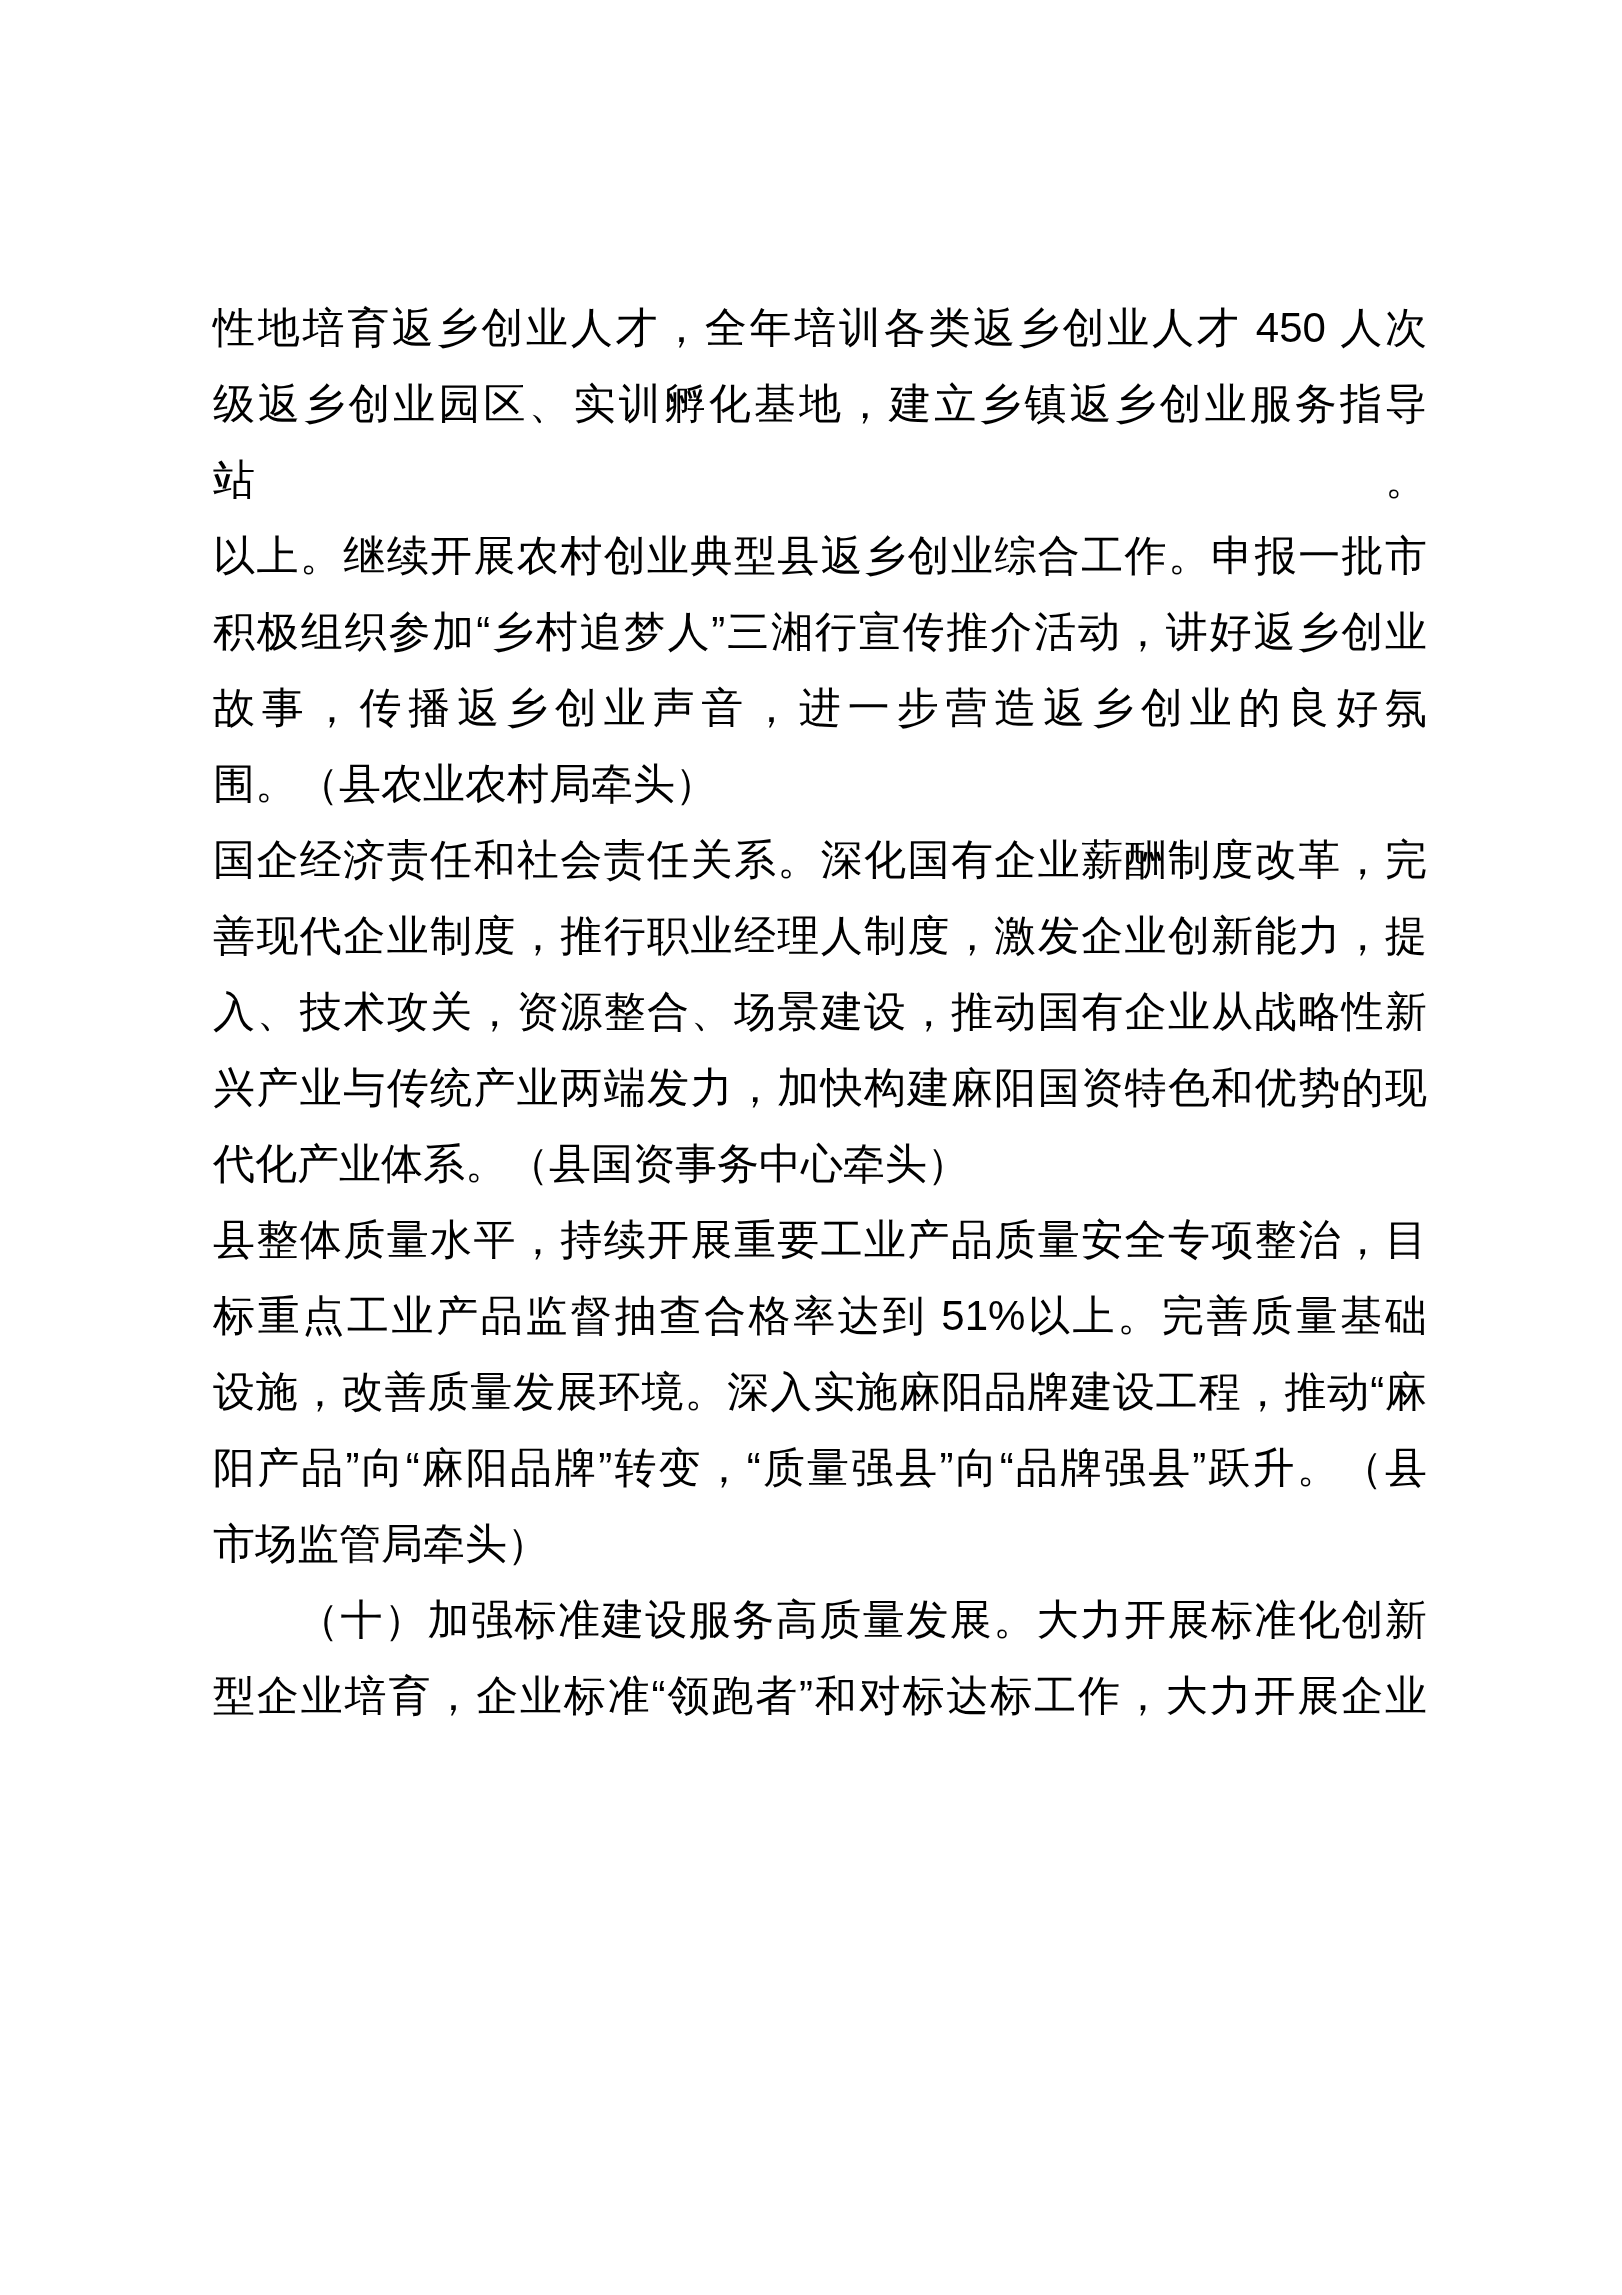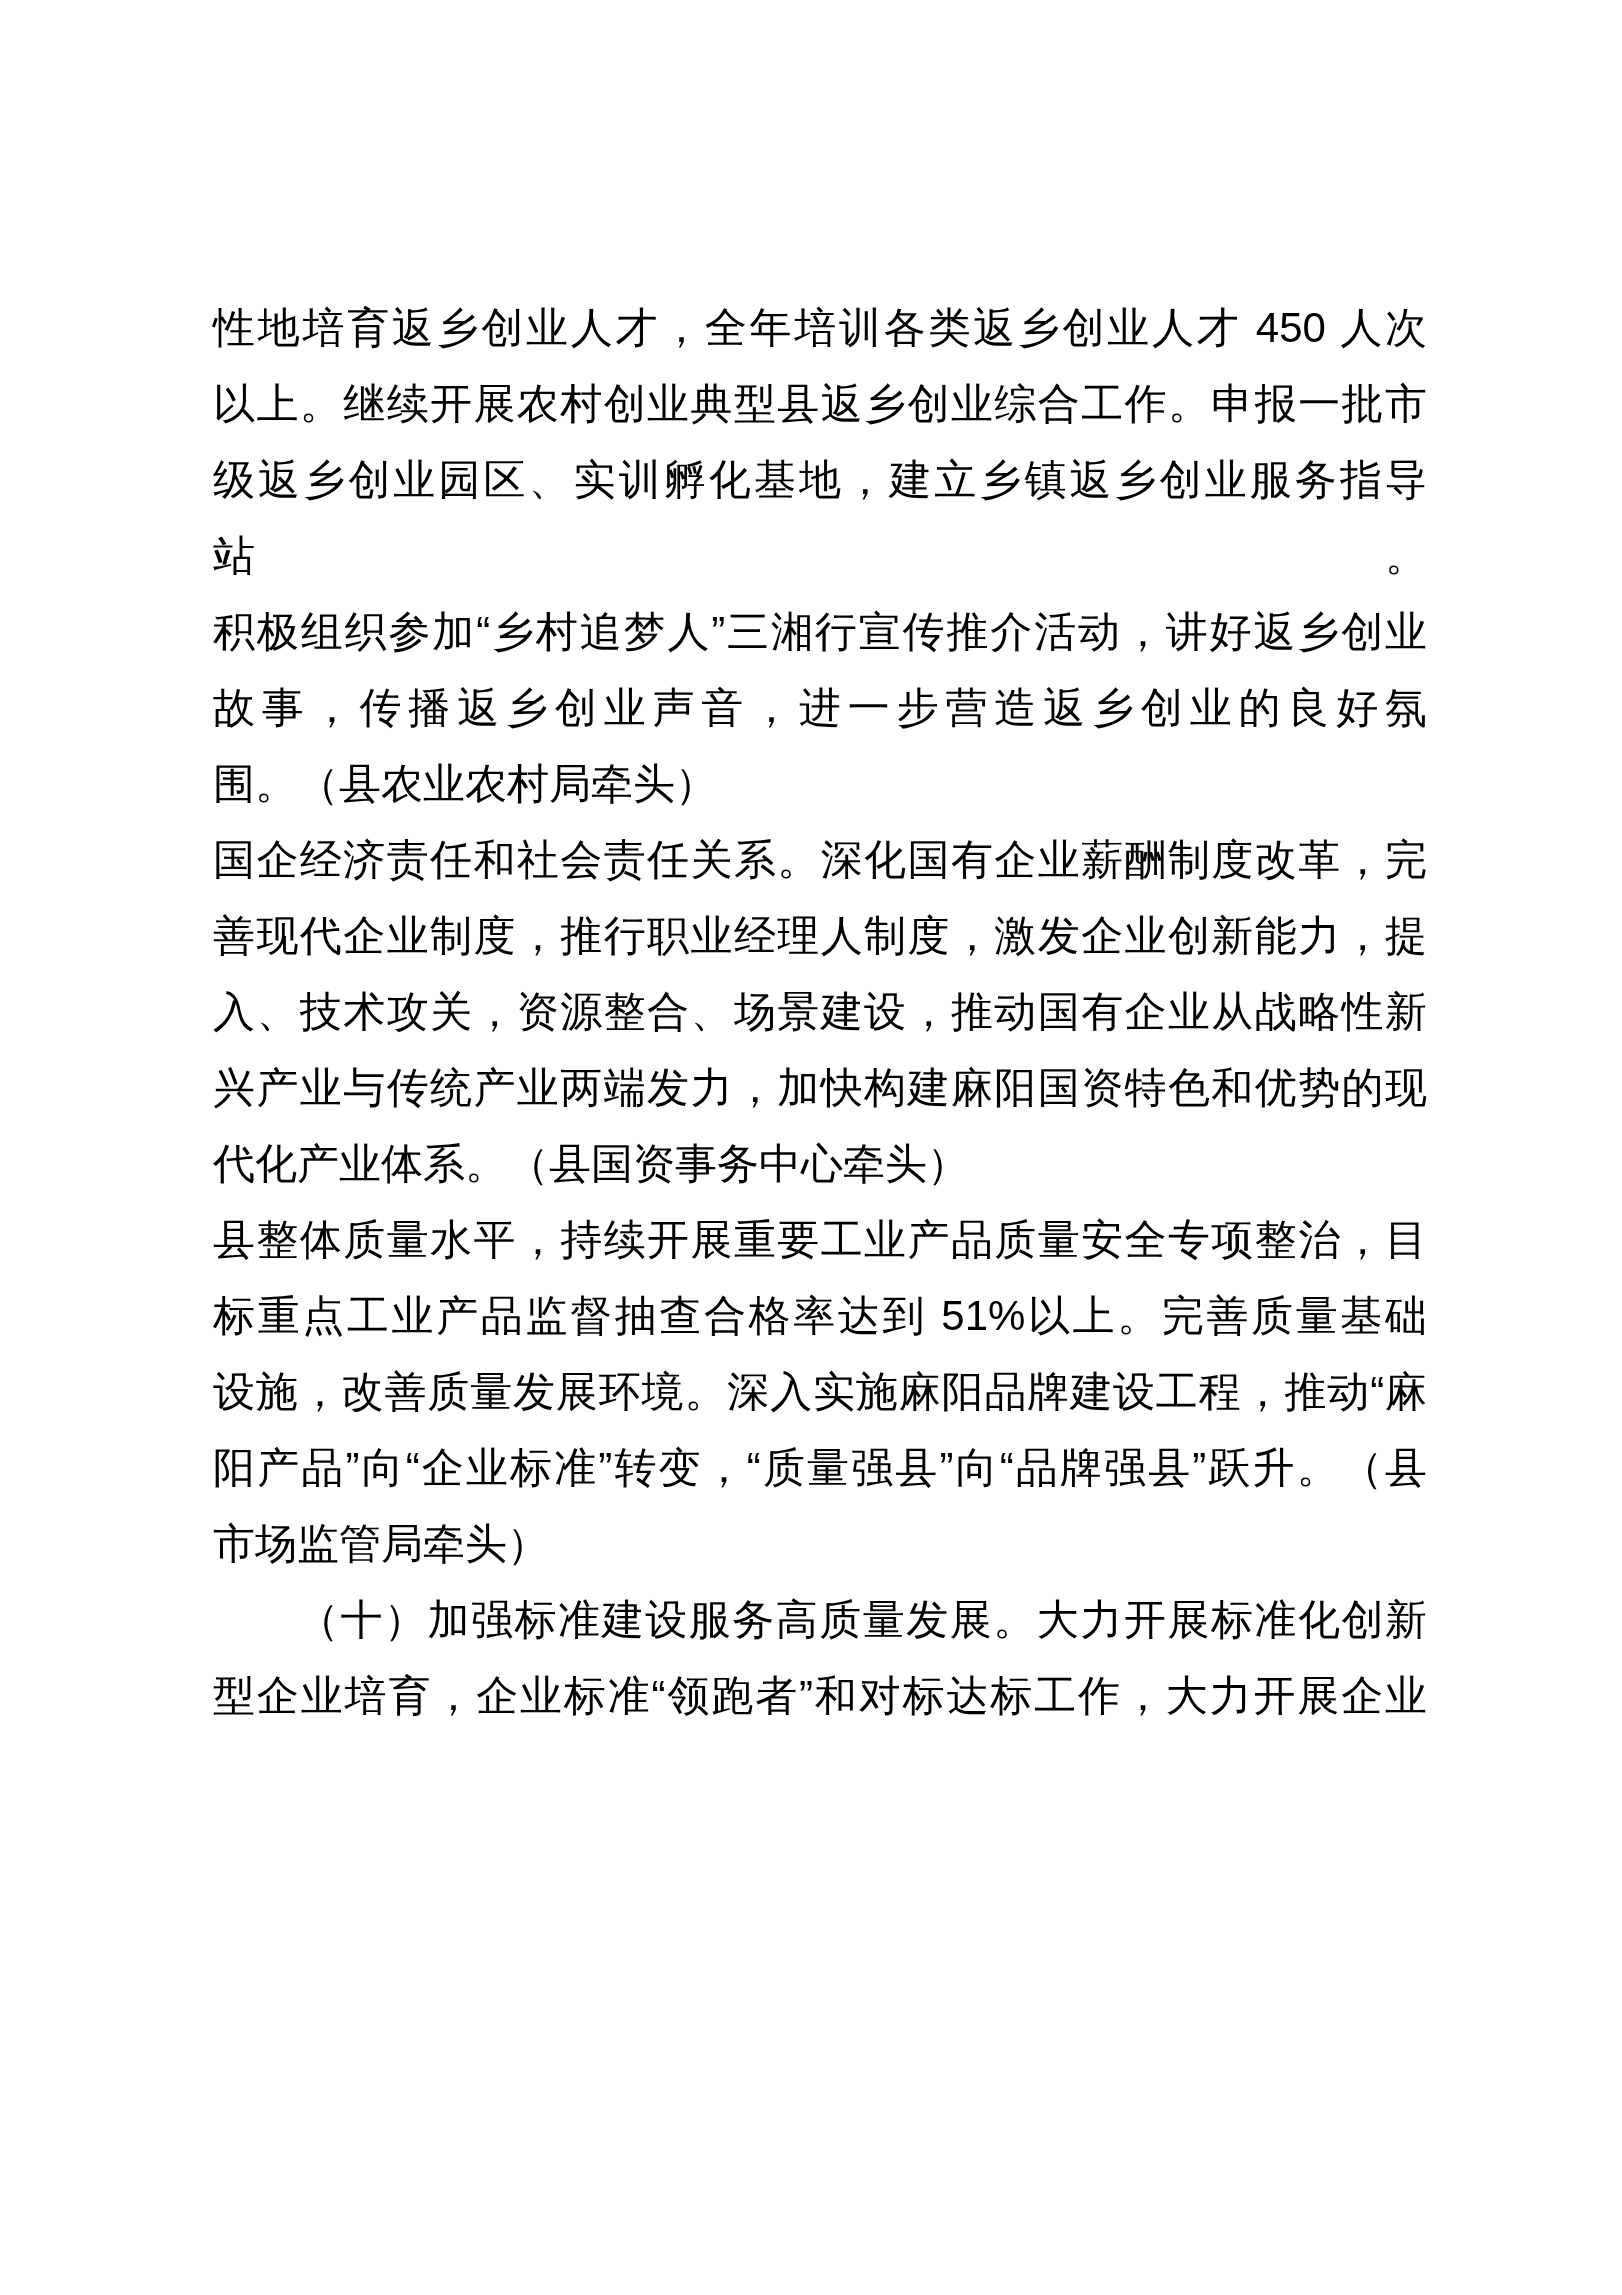--- a/index.html
+++ b/index.html
@@ -53,38 +53,38 @@
     font-family: "Liberation Sans", sans-serif;
   }
 </style>
 </head>
 <body>
 
 <div class="page">
   <main class="content" id="doc">
       <div class="paragraph">
         <div class="line">性地培育返乡创业人才，全年培训各类返乡创业人才 450 人次</div>
+        <div class="line">级返乡创业园区、实训孵化基地，建立乡镇返乡创业服务指导站。</div>
         <div class="line">以上。继续开展农村创业典型县返乡创业综合工作。申报一批市</div>
-        <div class="line">级返乡创业园区、实训孵化基地，建立乡镇返乡创业服务指导站。</div>
         <div class="line">积极组织参加“乡村追梦人”三湘行宣传推介活动，讲好返乡创业</div>
         <div class="line">故事，传播返乡创业声音，进一步营造返乡创业的良好氛</div>
         <div class="line no-fill">围。（县农业农村局牵头）</div>
       </div>
       <div class="paragraph">
         <div class="line">国企经济责任和社会责任关系。深化国有企业薪酬制度改革，完</div>
         <div class="line">善现代企业制度，推行职业经理人制度，激发企业创新能力，提</div>
         <div class="line">入、技术攻关，资源整合、场景建设，推动国有企业从战略性新</div>
         <div class="line">兴产业与传统产业两端发力，加快构建麻阳国资特色和优势的现</div>
         <div class="line no-fill">代化产业体系。（县国资事务中心牵头）</div>
       </div>
       <div class="paragraph">
         <div class="line">县整体质量水平，持续开展重要工业产品质量安全专项整治，目</div>
         <div class="line">标重点工业产品监督抽查合格率达到 51%以上。完善质量基础</div>
         <div class="line">设施，改善质量发展环境。深入实施麻阳品牌建设工程，推动“麻</div>
-        <div class="line">阳产品”向“企业标准”转变，“质量强县”向“品牌强县”跃升。（县</div>
+        <div class="line">阳产品”向“麻阳品牌”转变，“质量强县”向“品牌强县”跃升。（县</div>
         <div class="line no-fill">市场监管局牵头）</div>
       </div>
       <div class="paragraph">
         <div class="line indent">（十）加强标准建设服务高质量发展。大力开展标准化创新</div>
         <div class="line">型企业培育，企业标准“领跑者”和对标达标工作，大力开展企业</div>
       </div>
     </main>
   <div class="page-number">52</div>
 </div>
 

